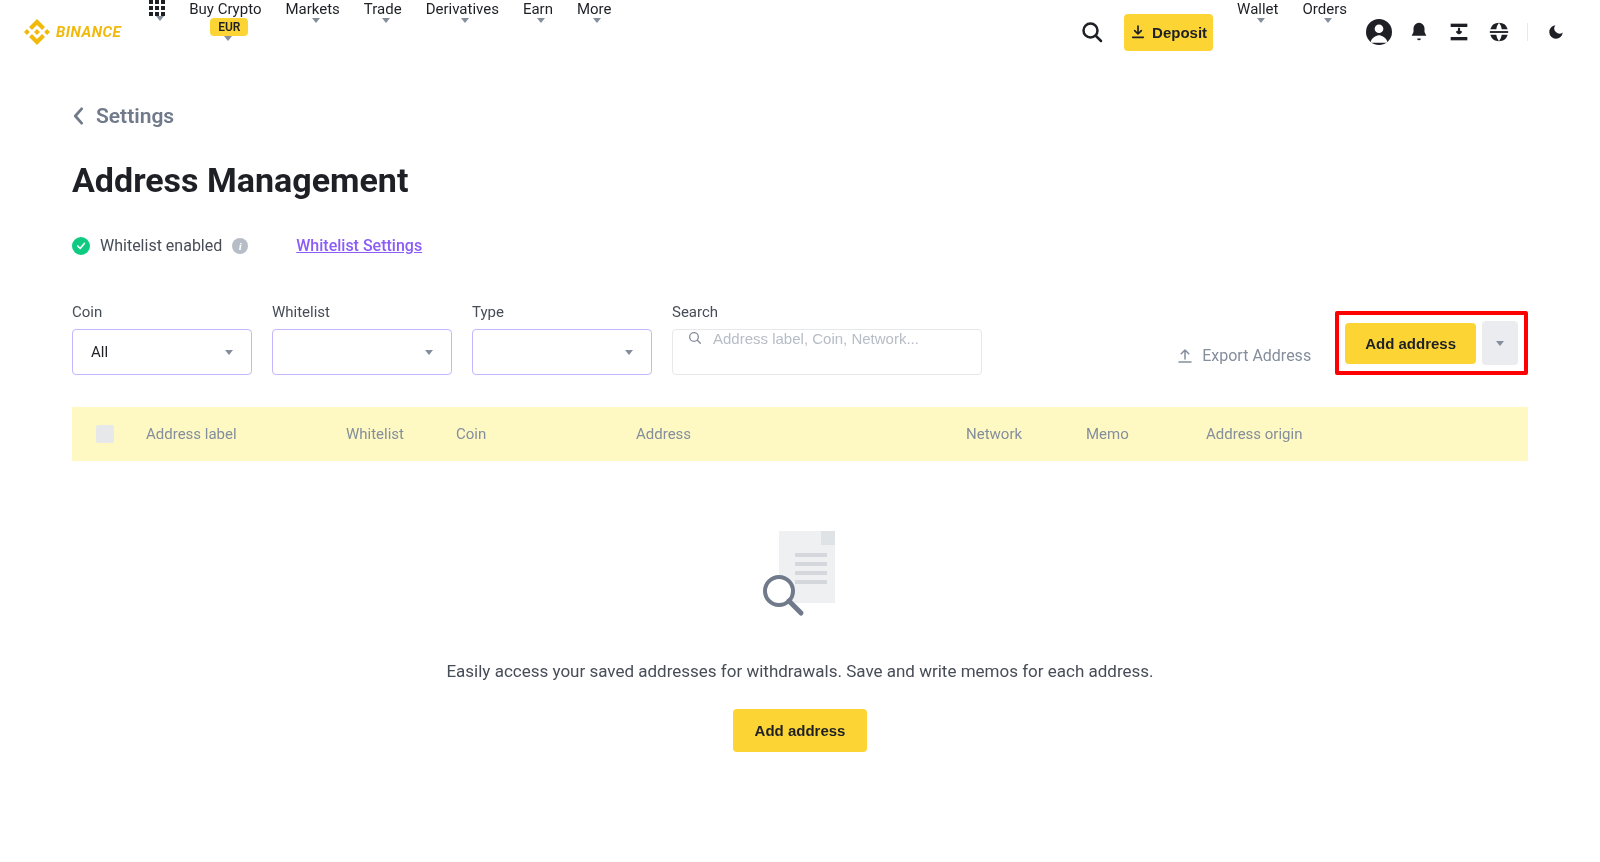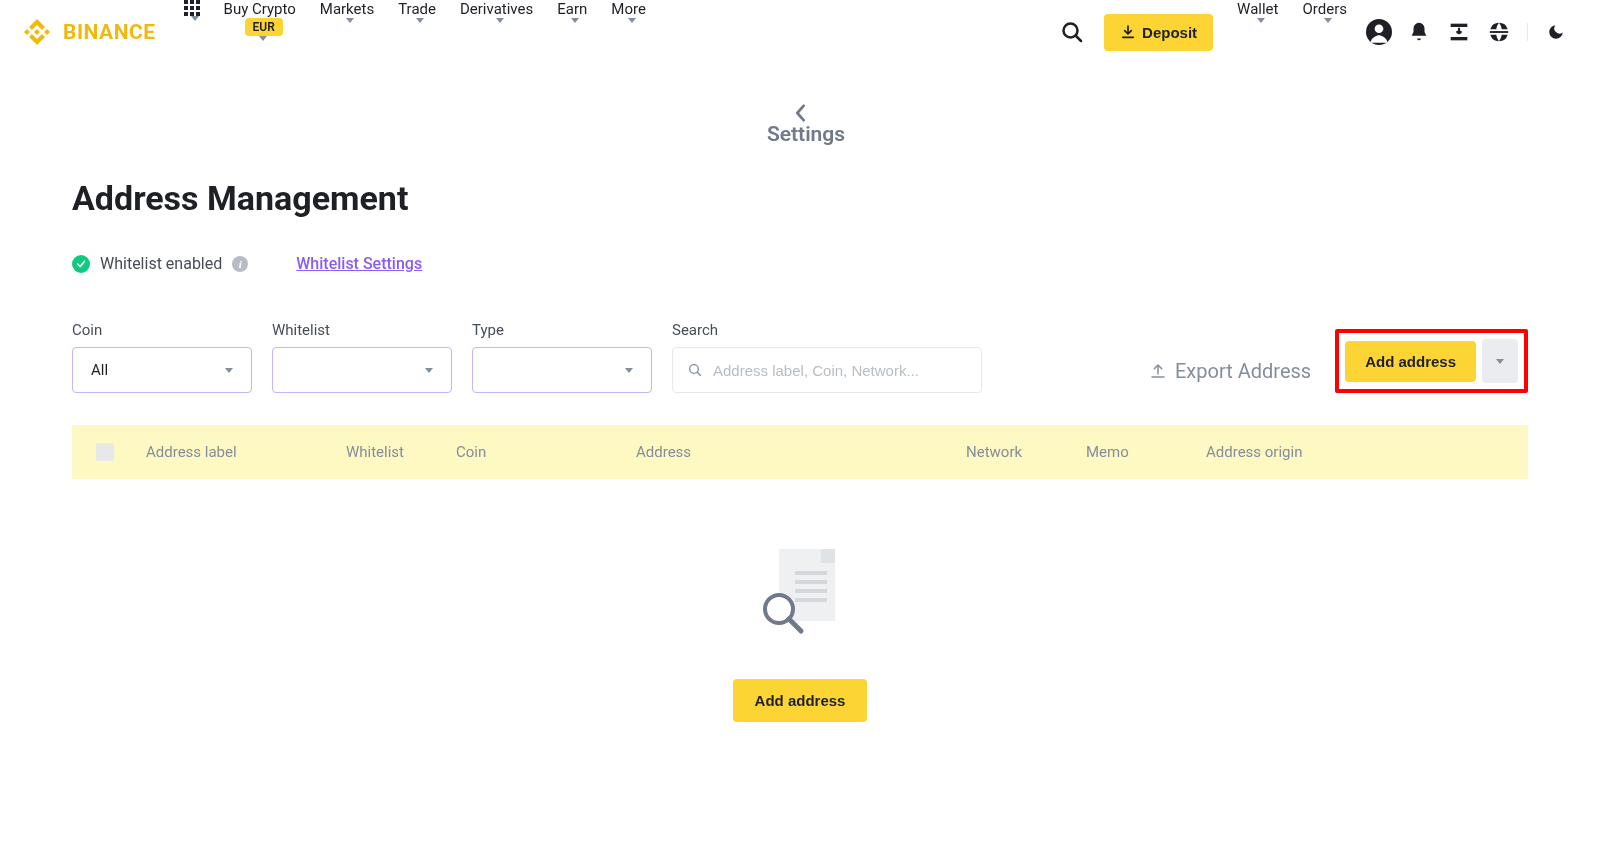--- a/index.html
+++ b/index.html
@@ -1,55 +1,55 @@
 <!DOCTYPE html>
 <html><head>
 <meta charset="utf-8">
 <style>
   * { box-sizing: border-box; margin: 0; padding: 0; }
   body { font-family: -apple-system, BlinkMacSystemFont, "Segoe UI", Roboto, Arial, sans-serif; background: #fff; color: #1e2026; width: 1600px; }
   
   
   .header { display: flex; align-items: center; height: 64px; padding: 0 24px; }
   .logo { display: flex; align-items: center; margin-right: 16px; }
-  .logo-text { font-size: 21px; font-weight: 700; color: #F0B90B; letter-spacing: 0.5px; margin-left: 13px; }
+  .logo-text { font-size: 15px; font-weight: 700; color: #F0B90B; letter-spacing: 0.5px; margin-left: 6px; font-style: italic; }
   .nav-item { display: flex; align-items: center; padding: 0 12px; font-size: 15px; color: #1e2026; cursor: pointer; height: 64px; flex-direction: column; }
   .nav-item .caret { margin-left: 6px; }
   .caret { width: 0; height: 0; border-left: 4px solid transparent; border-right: 4px solid transparent; border-top: 5px solid #848e9c; display: inline-block; }
   .eur-badge { background: #FCD535; color: #1e2026; font-size: 12px; font-weight: 600; padding: 2px 8px; border-radius: 4px; margin-left: 8px; }
   .header-spacer { flex: 1; }
   .header-icon { width: 40px; height: 40px; display: flex; align-items: center; justify-content: center; cursor: pointer; }
-  .deposit-btn { background: #FCD535; color: #1e2026; font-weight: 600; font-size: 15px; padding: 10px 16px; border: none; border-radius: 4px; display: flex; align-items: center; cursor: pointer; margin: 0 12px; }
+  .deposit-btn { background: #FCD535; color: #1e2026; font-weight: 600; font-size: 15px; padding: 10px 6px; border: none; border-radius: 4px; display: flex; align-items: center; cursor: pointer; margin: 0 12px; }
   .deposit-btn svg { margin-right: 6px; }
   .grid-icon { display: grid; grid-template-columns: repeat(3, 4px); grid-template-rows: repeat(3, 4px); gap: 2px; }
   .grid-icon span { background: #1e2026; width: 4px; height: 4px; }
   .divider-v { width: 1px; height: 18px; background: #e6e8ea; margin: 0 8px; }
 
   
   .main { padding: 40px 72px; }
-  .breadcrumb { display: flex; align-items: center; margin-bottom: 32px; cursor: pointer; flex-direction: column; }
+  .breadcrumb { display: flex; align-items: center; margin-bottom: 32px; cursor: pointer; }
   .breadcrumb-text { font-size: 21px; font-weight: 600; color: #707a8a; margin-left: 12px; }
   .page-title { font-size: 34px; font-weight: 700; color: #1e2026; margin-bottom: 36px; }
   
   .whitelist-row { display: flex; align-items: center; margin-bottom: 48px; }
   .check-icon-circle { width: 18px; height: 18px; background: #0ecb81; border-radius: 50%; display: flex; align-items: center; justify-content: center; margin-right: 10px; }
   .whitelist-text { font-size: 16px; color: #474d57; margin-right: 10px; }
   .info-icon-circle { width: 16px; height: 16px; border-radius: 50%; background: #b7bdc6; display: flex; align-items: center; justify-content: center; color: #fff; font-size: 11px; font-weight: 700; margin-right: 48px; font-style: italic; font-family: serif;}
   .whitelist-link { color: #8b5cf6; font-size: 16px; text-decoration: underline; cursor: pointer; font-weight: 500; }
 
   
   .filters { display: flex; align-items: flex-end; gap: 20px; margin-bottom: 32px; }
   .filter-group { display: flex; flex-direction: column; }
   .filter-label { font-size: 15px; color: #474d57; margin-bottom: 8px; }
   .select-box { width: 180px; height: 46px; border: 1px solid #c4b5fd; border-radius: 4px; display: flex; align-items: center; justify-content: space-between; padding: 0 18px; cursor: pointer; font-size: 15px; color: #1e2026; }
-  .search-box { width: 310px; height: 46px; border: 1px solid #e6e8ea; border-radius: 4px; display: flex; align-items: center; padding: 0 14px; }
+  .search-box { width: 310px; height: 46px; border: 1px solid #e6e8ea; border-radius: 4px; display: flex; align-items: flex-start; padding: 0 14px; }
   .search-box input { border: none; outline: none; flex: 1; font-size: 15px; color: #1e2026; margin-left: 10px; }
   .search-box input::placeholder { color: #b7bdc6; }
   .filter-spacer { flex: 1; }
-  .export-btn { display: flex; align-items: center; color: #848e9c; font-size: 20px; cursor: pointer; padding: 10px 4px; }
+  .export-btn { display: flex; align-items: center; color: #848e9c; font-size: 16px; cursor: pointer; padding: 10px 4px; }
   .export-btn svg { margin-right: 8px; }
   .add-group { display: flex; align-items: center; }
   .add-btn-primary { background: #FCD535; color: #1e2026; font-weight: 600; font-size: 15px; padding: 12px 20px; border: none; border-radius: 4px; cursor: pointer; }
   .dd-btn { background: #eaecef; border: none; width: 36px; height: 44px; border-radius: 4px; margin-left: 6px; display: flex; align-items: center; justify-content: center; cursor: pointer; }
   .highlight-box { border: 4px solid #ff0000; padding: 6px; border-radius: 2px; }
 
   
   .table-header { background: #fef9c3; display: flex; align-items: center; height: 54px; padding: 0 24px; font-size: 15px; color: #848e9c; }
   .th-checkbox { width: 50px; }
   .checkbox { width: 18px; height: 18px; background: #e6e8ea; border-radius: 2px; }
@@ -283,16 +283,17 @@
           <div></div>
           <div></div>
           <div></div>
           <div></div>
         </div>
       <svg class="magnify" width="50" height="50" viewBox="0 0 50 50">
         <circle cx="22" cy="20" r="14" stroke="#707a8a" stroke-width="4" fill="#fff"></circle>
         <line x1="32" y1="30" x2="44" y2="42" stroke="#707a8a" stroke-width="5" stroke-linecap="round"></line>
       </svg>
     </div>
+    <div class="empty-text">Easily access your saved addresses for withdrawals. Save and write memos for each address.</div>
     <button class="empty-add-btn">Add address</button>
   </div>
 
 </div>
 
 </body></html>

